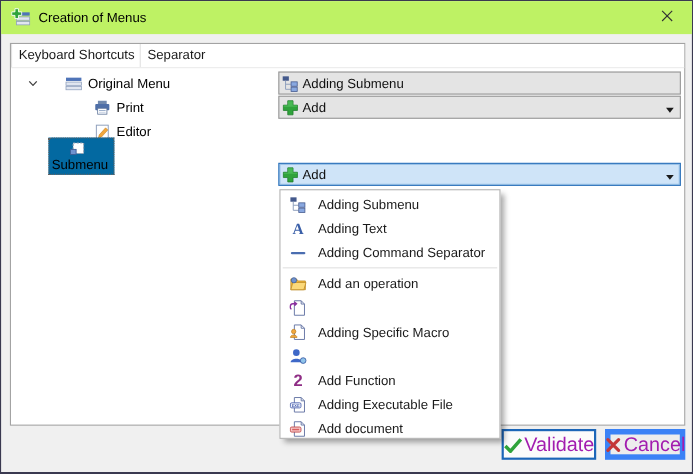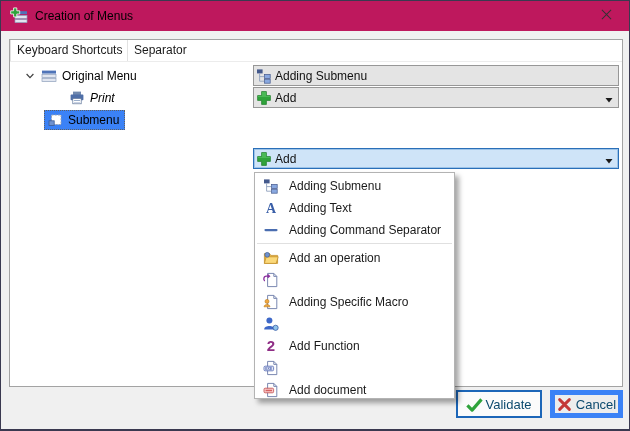--- a/index.html
+++ b/index.html
@@ -5,42 +5,42 @@
   * { margin:0; padding:0; box-sizing:border-box; }
   html,body { background:#cfcfcf; }
   .window {
     position:relative; width:630px; height:431px;
     background:#f0f0f0;
     border:1px solid #3a3950; border-bottom-width:2px;
     font-family:"Liberation Sans", sans-serif; font-size:12px; color:#111;
     overflow:hidden;
   }
   
-  .titlebar { position:absolute; left:0; top:0; right:0; height:30px; background:#be185d;
+  .titlebar { position:absolute; left:0; top:0; right:0; height:30px; background:#bef264;
               display:flex; align-items:center; padding-left:9px; }
   .title-icon { width:18px; height:18px; display:inline-flex; }
   .title-icon svg { width:18px; height:18px; }
   .title-text { margin-left:7px; font-size:12px; color:#000; }
   .close-btn { position:absolute; top:0; right:0; width:45px; height:29px; border:none;
                background:transparent; display:flex; align-items:center; justify-content:center; cursor:pointer; }
   
   .panel { position:absolute; left:8px; top:38px; width:614px; height:348px;
            background:#ffffff; border:1px solid #a3a3a3; }
   .header { position:absolute; top:0; left:0; right:0; height:22px; display:flex;
             background:#fff; border-bottom:1px solid #ececec; }
   .hcol { line-height:21px; padding-left:6px; color:#1a1a1a; white-space:nowrap; overflow:hidden; }
   .hcol.c-menu { width:124px; }
   .hcol.c-short { width:117px; border-left:1px solid #e2e2e2; }
   .hcol.c-ctl { flex:1; border-left:1px solid #e2e2e2; }
   
   .tree { position:absolute; top:25px; left:0; width:240px; }
-  .tree-row { height:22px; display:flex; align-items:center; cursor:default; }
+  .tree-row { height:22px; display:flex; align-items:center; cursor:default;gap:18px; }
   .chev { width:16px; height:16px; display:inline-flex; align-items:center; justify-content:center; }
   .node-box { display:inline-flex; align-items:center; border:1px dotted transparent; padding:1px 5px 1px 2px; background:transparent; }
-  .node-box.selected { border-color:#606060; background:#3b82f6; }
+  .node-box.selected { border-color:#606060; background:#0369a1;flex-direction:column; }
   .ticon { width:16px; height:16px; display:inline-flex; margin-right:5px; flex:none; }
   .ticon svg { width:16px; height:16px; }
   .tlabel { white-space:nowrap; color:#000; }
   
   .ctl { position:absolute; left:243px; width:366px; display:flex; align-items:center; cursor:pointer; }
   .cicon { width:16px; height:16px; display:inline-flex; margin:0 3px 0 2px; flex:none; }
   .cicon svg { width:16px; height:16px; }
   .gray { background:#e4e4e4; border:1px solid #979797; height:21px; }
   .ctl-adding-submenu { top:25px; }
   .ctl-add-1 { top:47px; }
@@ -51,21 +51,21 @@
   .dropdown { position:absolute; left:253px; top:171px; width:201px; height:227px;
               background:#ffffff; border:1px solid #b3b3b3;
               box-shadow:4px 4px 5px rgba(0,0,0,0.35); z-index:10; padding-top:2px; }
   .dd-item { height:22px; display:flex; align-items:center; padding-left:8px; cursor:pointer; }
   .dd-icon { width:16px; height:16px; display:inline-flex; margin-right:10px; flex:none; }
   .dd-icon svg { width:16px; height:16px; }
   .dd-label { color:#1a1a1a; white-space:nowrap; }
   .dd-sep { border-top:1px solid #e0e0e0; margin:2px 2px 3px 2px; }
   
   .footer-btn { position:absolute; display:flex; align-items:center; justify-content:center; gap:2px;
-                font-family:"Liberation Sans",sans-serif; font-size:13px; color:#0c4a6e; cursor:pointer; }
+                font-family:"Liberation Sans",sans-serif; font-size:18px; color:#a21caf; cursor:pointer; }
   .btn-validate { left:455px; top:389px; width:86px; height:28px; background:#fbfbfb; border:2px solid #1c66b8; }
   .btn-cancel { left:549px; top:389px; width:73px; height:28px; background:#ededed; border:5px solid #3b82f6; }
   .bicon { display:inline-flex; width:17px; height:15px; }
 </style>
 </head>
 <body>
 
 <div class="window">
 
   <div class="titlebar">
@@ -102,34 +102,45 @@
             <span class="ticon">
               <svg viewBox="0 0 16 16">
                 <rect x="1" y="2.6" width="14" height="3" fill="#4f74b8"></rect>
                 <rect x="1" y="6.6" width="14" height="3" fill="#e1e6f0" stroke="#8fa0bd" stroke-width="0.7"></rect>
                 <rect x="1" y="10.6" width="14" height="3" fill="#e1e6f0" stroke="#8fa0bd" stroke-width="0.7"></rect>
               </svg>
             </span>
             <span class="tlabel">Original Menu</span>
           </span>
         </div>
-        <div class="tree-row" style="padding-left: 56px; font-style: italic;">
+        <div class="tree-row" style="padding-left: 72px;">
           <span class="node-box">
             <span class="ticon">
               <svg viewBox="0 0 16 16">
                 <rect x="4" y="1.6" width="8" height="3.6" fill="#7189ae"></rect>
                 <rect x="1.6" y="4.6" width="12.8" height="5.6" rx="0.8" fill="#4f6fa8"></rect>
                 <rect x="3.8" y="8.4" width="8.4" height="5.4" fill="#ffffff" stroke="#5a7096" stroke-width="0.7"></rect>
                 <rect x="5" y="10" width="6" height="1" fill="#9db0cc"></rect>
                 <rect x="5" y="12" width="6" height="1" fill="#c9d3e4"></rect>
               </svg>
             </span>
             <span class="tlabel">Print</span>
           </span>
         </div>
+        <div class="tree-row" style="padding-left: 72px;">
+          <span class="node-box">
+            <span class="ticon">
+              <svg viewBox="0 0 16 16">
+                <rect x="2.6" y="1.8" width="10.8" height="12.4" fill="#ffffff" stroke="#8fa0bd" stroke-width="0.9"></rect>
+                <path d="M5.2 10.6 L11 4.2 L13 6.2 L7.2 12.6 L4.6 13.2 Z" fill="#f2a73d" stroke="#c07e1f" stroke-width="0.5"></path>
+              </svg>
+            </span>
+            <span class="tlabel">Editor</span>
+          </span>
+        </div>
         <div class="tree-row" style="padding-left: 34px;">
           <span class="node-box selected">
             <span class="ticon">
               <svg viewBox="0 0 16 16">
                 <rect x="4.5" y="3" width="9.5" height="9.5" fill="#ffffff" stroke="#98a2b2" stroke-width="1" stroke-dasharray="2 1.2"></rect>
                 <rect x="2" y="8.8" width="5.2" height="4.6" fill="#6f92cf" stroke="#3d5c94" stroke-width="0.8"></rect>
               </svg>
             </span>
             <span class="tlabel">Submenu</span>
           </span>
@@ -257,20 +268,21 @@
       </div>
       <div class="dd-item">
         <span class="dd-icon">
           <svg viewBox="0 0 16 16">
             <path d="M4.6 1.4 h6.2 l3 3 v10.2 H4.6 Z" fill="#ffffff" stroke="#6b7aa8" stroke-width="0.9"></path>
             <path d="M10.8 1.4 v3 h3" fill="none" stroke="#6b7aa8" stroke-width="0.9"></path>
             <rect x="1" y="6.2" width="9.6" height="4.6" rx="1.2" fill="#eef3fb" stroke="#4a5fae" stroke-width="0.8"></rect>
             <text x="5.8" y="9.9" text-anchor="middle" font-family="Liberation Sans,sans-serif" font-size="3.6" font-weight="bold" fill="#4a5fae">EXE</text>
           </svg>
         </span>
+        <span class="dd-label">Adding Executable File</span>
       </div>
       <div class="dd-item">
         <span class="dd-icon">
           <svg viewBox="0 0 16 16">
             <path d="M4.6 1.4 h6.2 l3 3 v10.2 H4.6 Z" fill="#ffffff" stroke="#6b7aa8" stroke-width="0.9"></path>
             <path d="M10.8 1.4 v3 h3" fill="none" stroke="#6b7aa8" stroke-width="0.9"></path>
             <rect x="1" y="6.2" width="9.6" height="4.6" rx="1.2" fill="#f6c9c9" stroke="#c24848" stroke-width="0.8"></rect>
             <rect x="2.6" y="7.8" width="6.4" height="1.4" fill="#d86060"></rect>
           </svg>
         </span>

